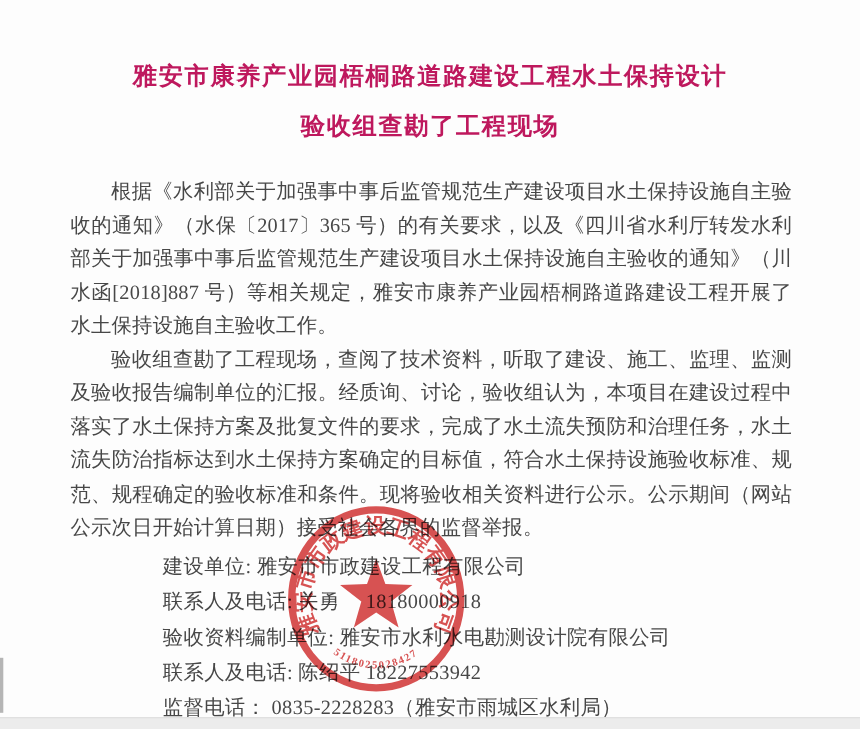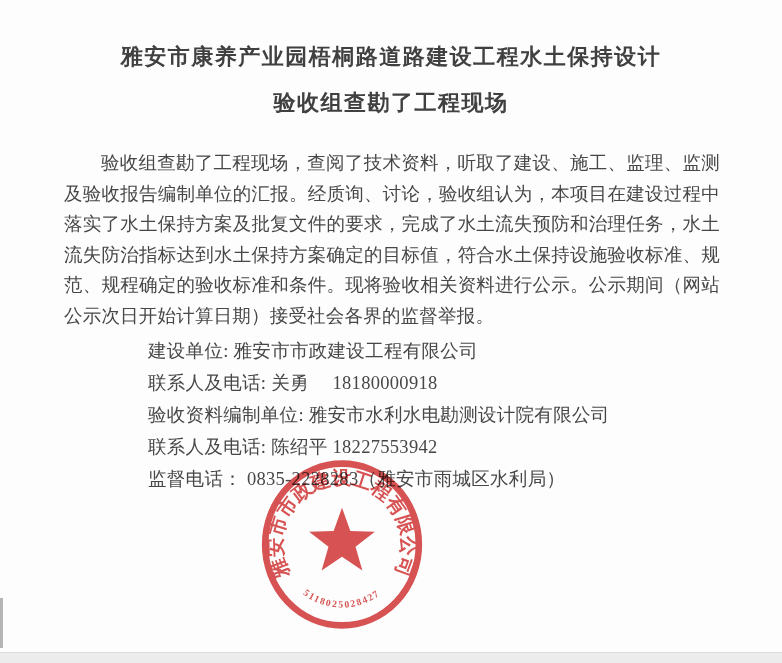--- a/index.html
+++ b/index.html
@@ -5,28 +5,28 @@
   html,body{margin:0;padding:0;background:#ffffff;}
   .page{
     position:relative;
     width:782px;height:663px;
     background:#fdfdfd;
     overflow:hidden;
     font-family:"Liberation Serif","DejaVu Serif",serif;
     color:#424242;
   }
   .title{
-    margin:4px;
+    margin:16px;
     padding-top:30px;
     text-align:center;
     font-size:22px;
     font-weight:bold;
     line-height:46px;
     letter-spacing:1.5px;
-    color:#404040;
+    color:#be185d;
   }
   .title .tline{display:block;}
   .body-text{
     margin:22px 62px 0 64px;
     font-size:18.5px;
     line-height:30.5px;
     letter-spacing:0.2px;
     text-align:justify;
     color:#474747;
   }
@@ -67,20 +67,21 @@
 <body>
 
 <div class="page">
 
   <h1 class="title">
     <span class="tline">雅安市康养产业园梧桐路道路建设工程水土保持设计</span>
     <span class="tline">验收组查勘了工程现场</span>
   </h1>
 
   <div class="body-text">
+    <p>根据《水利部关于加强事中事后监管规范生产建设项目水土保持设施自主验收的通知》（水保〔2017〕365 号）的有关要求，以及《四川省水利厅转发水利部关于加强事中事后监管规范生产建设项目水土保持设施自主验收的通知》（川水函[2018]887 号）等相关规定，雅安市康养产业园梧桐路道路建设工程开展了水土保持设施自主验收工作。</p>
     <p>验收组查勘了工程现场，查阅了技术资料，听取了建设、施工、监理、监测及验收报告编制单位的汇报。经质询、讨论，验收组认为，本项目在建设过程中落实了水土保持方案及批复文件的要求，完成了水土流失预防和治理任务，水土流失防治指标达到水土保持方案确定的目标值，符合水土保持设施验收标准、规范、规程确定的验收标准和条件。现将验收相关资料进行公示。公示期间（网站公示次日开始计算日期）接受社会各界的监督举报。</p>
   </div>
 
   <div class="contacts">
     <div class="cline">建设单位: 雅安市市政建设工程有限公司</div>
     <div class="cline">联系人及电话: 关勇　 18180000918</div>
     <div class="cline">验收资料编制单位: 雅安市水利水电勘测设计院有限公司</div>
     <div class="cline">联系人及电话: 陈绍平 18227553942</div>
     <div class="cline">监督电话：  0835-2228283（雅安市雨城区水利局）</div>
   </div>

